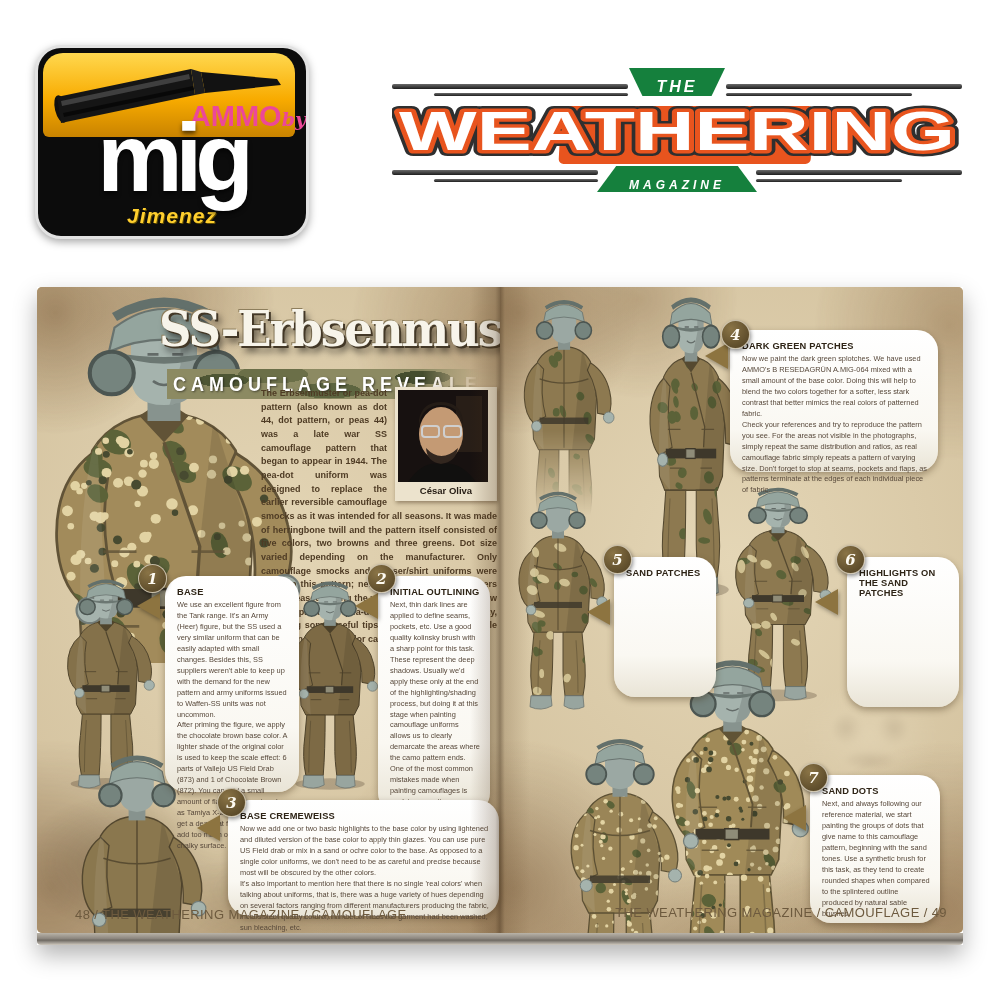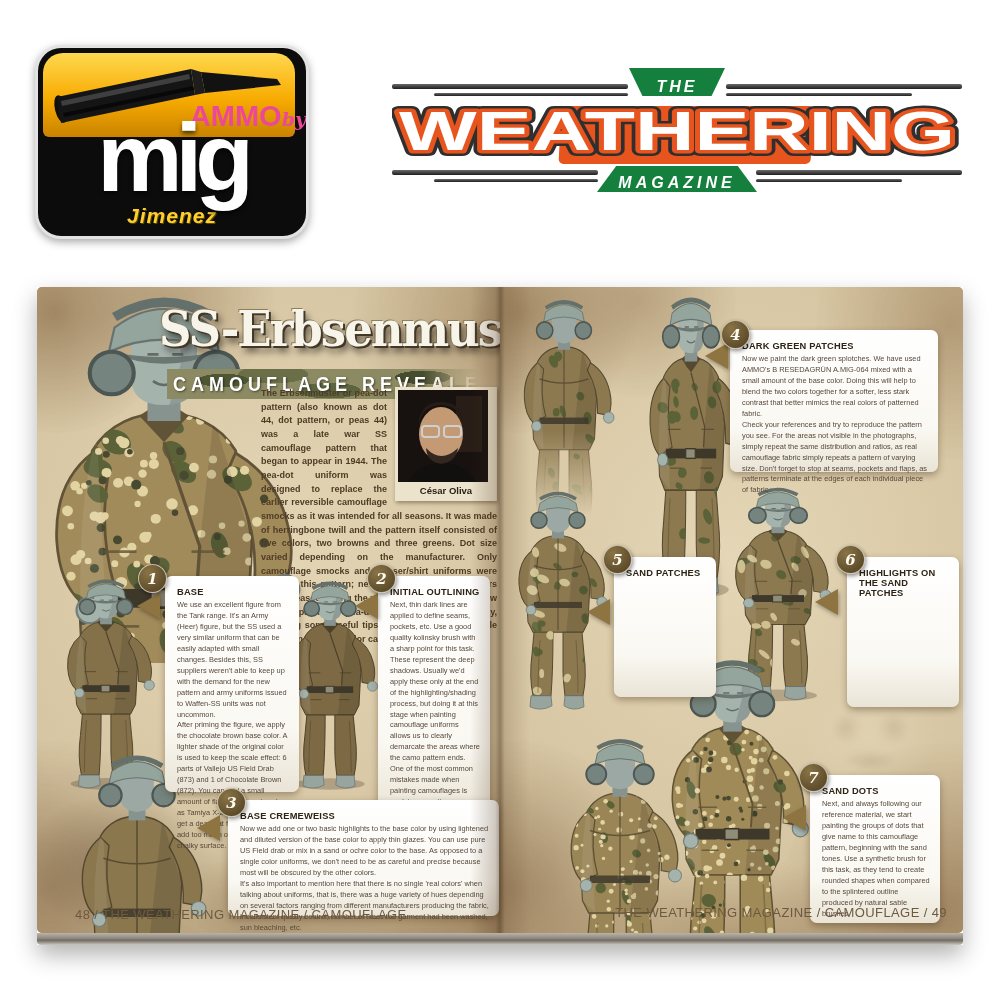--- a/index.html
+++ b/index.html
@@ -19,21 +19,21 @@
   .jimenez{left:0;top:156px;width:100%;text-align:center;font-style:italic;font-weight:900;
     font-size:21px;color:#ffcf2e;letter-spacing:1px;text-shadow:1px 1px 0 #5d4a00;}
 
   
   .tw{left:392px;top:60px;width:570px;height:138px;}
   .ln{position:absolute;background:linear-gradient(180deg,#6a6a6a,#1e1e1e);border-radius:2px;}
   .trap{position:absolute;background:#15803d;display:flex;align-items:flex-end;justify-content:center;
     color:#fff;font-weight:900;font-style:italic;}
   .trap.the{left:237px;top:8px;width:96px;height:28px;font-size:16px;letter-spacing:3px;
     clip-path:polygon(0 0,100% 0,86% 100%,14% 100%);}
-  .trap.mag{left:205px;top:106px;width:160px;height:26px;font-size:16px;letter-spacing:4px;
+  .trap.mag{left:205px;top:106px;width:160px;height:26px;font-size:12px;letter-spacing:4px;
     clip-path:polygon(12% 0,88% 0,100% 100%,0 100%);}
   .orange-panel{left:168px;top:46px;width:252px;height:58px;background:#e8541e;border-radius:5px;
     transform:skewX(-3deg);}
 
   
   .spread{left:37px;top:287px;width:926px;height:658px;box-shadow:0 10px 22px rgba(0,0,0,.30);}
   .page{position:absolute;top:0;height:646px;overflow:hidden;}
   .page.lp{left:0;width:463px;border-radius:5px 0 0 5px;}
   .page.rp{left:463px;width:463px;border-radius:0 5px 5px 0;}
   .page-bg{position:absolute;inset:0;
@@ -81,21 +81,21 @@
   .intro{left:224px;top:100px;width:236px;font-size:9px;line-height:1.52;font-weight:bold;
     color:#4e3b24;text-align:justify;}
   .author{float:right;width:96px;margin:0 0 4px 8px;background:#ece3cd;padding:3px;
     box-shadow:1px 2px 4px rgba(60,40,20,.45);}
   .author .ph{position:relative;width:90px;height:92px;background:
     radial-gradient(circle at 50% 110%,#3a2a22,#16100e 70%);overflow:hidden;}
   .author .nm{text-align:center;font-size:9.5px;font-weight:bold;color:#2a2118;padding-top:2px;}
 
   
   .card{position:absolute;background:linear-gradient(180deg,#ffffff 0%,#faf8f2 70%,#e9e4d6 100%);
-    border-radius:7px;box-shadow:0 3px 7px rgba(60,42,18,.38);padding:11px 10px 8px 12px;box-sizing:border-box;}
+    border-radius:21px;box-shadow:0 3px 7px rgba(60,42,18,.38);padding:11px 10px 8px 12px;box-sizing:border-box;}
   .step-title{font-size:9.3px;font-weight:800;color:#2e2416;letter-spacing:.2px;margin-bottom:3px;}
   .step-body{font-size:7.4px;line-height:1.48;color:#57483a;white-space:pre-line;}
   .badge{position:absolute;width:27px;height:27px;border-radius:50%;display:flex;align-items:center;
     justify-content:center;color:#fdfaf1;font-family:"DejaVu Serif",serif;font-style:italic;
     font-weight:bold;font-size:15px;background:radial-gradient(circle at 34% 28%,#8a7446,#5c4b2a 75%);
     border:1.5px solid rgba(250,245,230,.65);box-shadow:1px 2px 4px rgba(0,0,0,.45);z-index:5;}
   .arrow{position:absolute;width:0;height:0;border-top:13px solid transparent;
     border-bottom:13px solid transparent;border-right:23px solid #8d7440;
     filter:drop-shadow(1px 2px 2px rgba(0,0,0,.35));z-index:4;}
 

